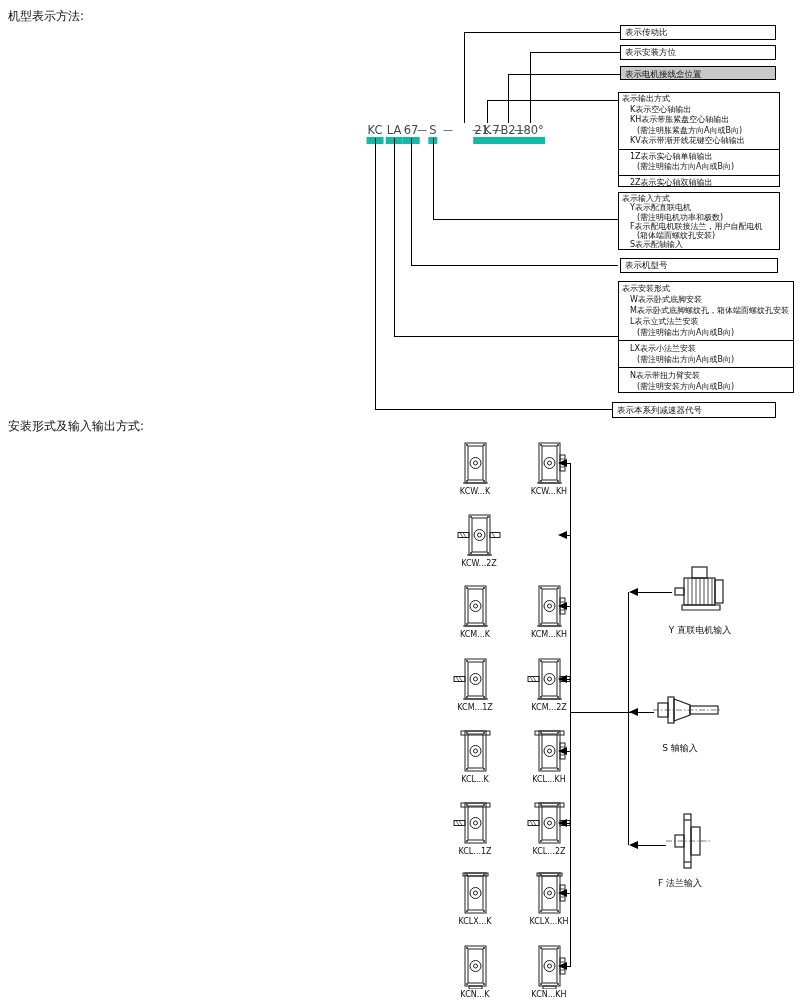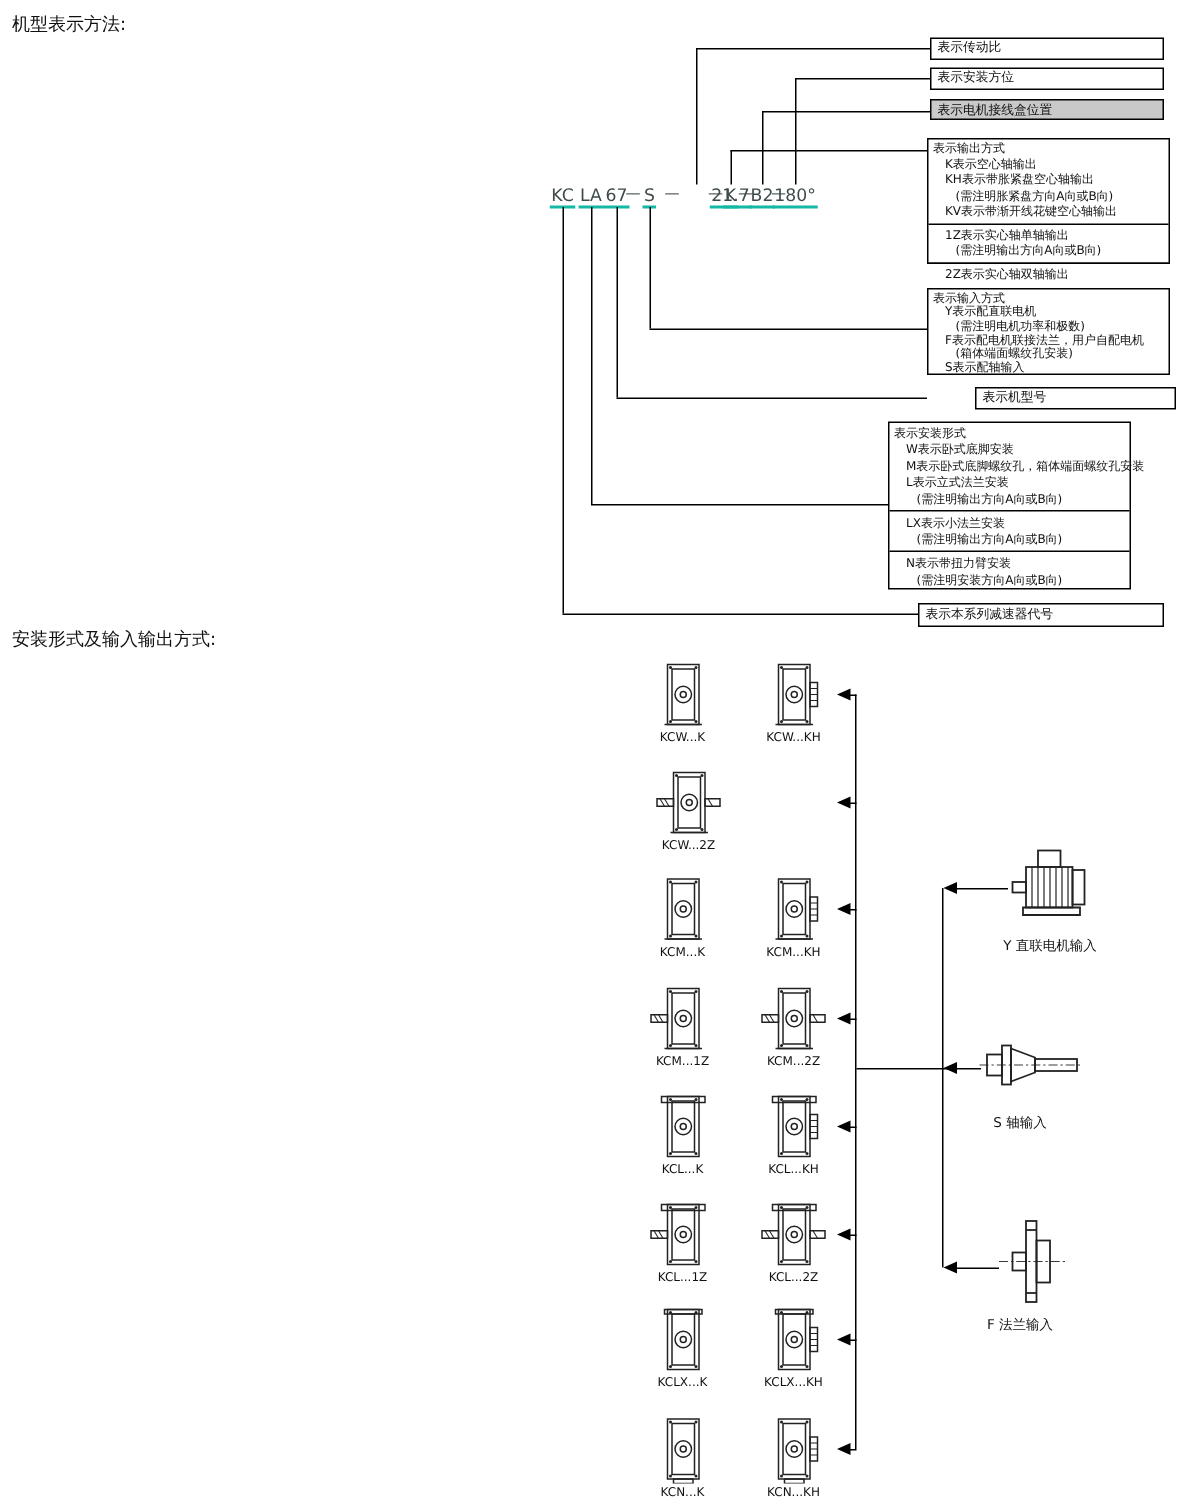--- a/index.html
+++ b/index.html
@@ -4,33 +4,33 @@
 <style>
   *{box-sizing:border-box;margin:0;padding:0}
   html,body{width:800px;height:1004px}
   body{position:relative;background:#ffffff;color:#111;
        font-family:"DejaVu Sans","Liberation Sans",sans-serif;overflow:hidden}
   .hl{position:absolute;height:1px;background:#000}
   .vl{position:absolute;width:1px;background:#000}
   .sec-title{position:absolute;font-weight:normal;font-size:12px;white-space:nowrap}
   #code-row{position:absolute;left:0;top:0;width:800px;height:0}
   .tok{position:absolute;top:123px;transform:translateX(-50%);font-size:11.5px;color:#3f4a4a;
-       border-bottom:2px solid #14b8a6;padding:0 1px;white-space:nowrap}
+       border-bottom:7px solid #14b8a6;padding:0 1px;white-space:nowrap}
   .dash{position:absolute;top:124px;transform:translateX(-50%);font-size:10px;color:#3f4a4a}
   .cbox{position:absolute;border:1px solid #000;background:#fff;font-size:8.5px;line-height:13px;
         padding:0 4px;white-space:nowrap}
   .cbox.multi{font-size:8px;padding:1px 3px}
   .bline{white-space:nowrap}
   .ind1{padding-left:8px}
   .ind2{padding-left:15px}
   .sep{border-top:1px solid #000;margin:2px -3px}
   .shaded{background:#c9c9c9}
   .arrow-l{position:absolute;width:0;height:0;border-top:4px solid transparent;
            border-bottom:4px solid transparent;border-right:9px solid #000}
-  .grow{position:absolute;left:428px;width:128px;display:flex;gap:20px}
+  .grow{position:absolute;left:448px;width:128px;display:flex;gap:20px}
   .gcell{width:62px;text-align:center}
   .gicon{height:46px;display:flex;align-items:flex-end;justify-content:center}
   .glabel{font-size:8px;margin-top:1px;white-space:nowrap}
   .inlabel{position:absolute;font-size:9px;text-align:center;white-space:nowrap}
   .abs{position:absolute}
 </style>
 </head>
 <body>
 
 <div class="sec-title" style="left:8px;top:8px">机型表示方法:</div>
@@ -68,21 +68,21 @@
 <div class="hl" style="left:394px;top:336px;width:224px"></div>
 <div class="vl" style="left:375px;top:138px;height:271px"></div>
 <div class="hl" style="left:375px;top:409px;width:237px"></div>
 
 <div class="cbox" style="left:620px;top:25px;width:156px;height:15px;line-height:13px">表示传动比</div>
 
 <div class="cbox" style="left:620px;top:45px;width:156px;height:15px;line-height:13px">表示安装方位</div>
 
 <div class="cbox shaded" style="left:620px;top:66px;width:156px;height:14px;line-height:15px">表示电机接线盒位置</div>
 
-<div class="cbox multi" style="left:618px;top:92px;width:162px;height:84px;line-height:10.5px">
+<div class="cbox multi" style="left:618px;top:92px;width:162px;height:95px;line-height:10.5px">
   <div class="bline">表示输出方式</div>
   <div class="bline ind1">K表示空心轴输出</div>
   <div class="bline ind1">KH表示带胀紧盘空心轴输出</div>
   <div class="bline ind2">(需注明胀紧盘方向A向或B向)</div>
   <div class="bline ind1">KV表示带渐开线花键空心轴输出</div>
   <div class="sep"></div>
   <div class="bline ind1">1Z表示实心轴单轴输出</div>
   <div class="bline ind2">(需注明输出方向A向或B向)</div>
   <div class="sep"></div>
   <div class="bline ind1">2Z表示实心轴双轴输出</div>
@@ -90,23 +90,23 @@
 
 <div class="cbox multi" style="left:618px;top:192px;width:162px;height:58px;line-height:9.3px">
   <div class="bline">表示输入方式</div>
   <div class="bline ind1">Y表示配直联电机</div>
   <div class="bline ind2">(需注明电机功率和极数)</div>
   <div class="bline ind1">F表示配电机联接法兰，用户自配电机</div>
   <div class="bline ind2">(箱体端面螺纹孔安装)</div>
   <div class="bline ind1">S表示配轴输入</div>
 </div>
 
-<div class="cbox" style="left:650px;top:258px;width:134px;height:15px;line-height:13px">表示机型号</div>
-
-<div class="cbox multi" style="left:592px;top:281px;width:162px;height:112px;line-height:11px">
+<div class="cbox" style="left:620px;top:258px;width:158px;height:15px;line-height:13px">表示机型号</div>
+
+<div class="cbox multi" style="left:618px;top:281px;width:176px;height:112px;line-height:11px">
   <div class="bline">表示安装形式</div>
   <div class="bline ind1">W表示卧式底脚安装</div>
   <div class="bline ind1">M表示卧式底脚螺纹孔，箱体端面螺纹孔安装</div>
   <div class="bline ind1">L表示立式法兰安装</div>
   <div class="bline ind2">(需注明输出方向A向或B向)</div>
   <div class="sep"></div>
   <div class="bline ind1">LX表示小法兰安装</div>
   <div class="bline ind2">(需注明输出方向A向或B向)</div>
   <div class="sep"></div>
   <div class="bline ind1">N表示带扭力臂安装</div>

